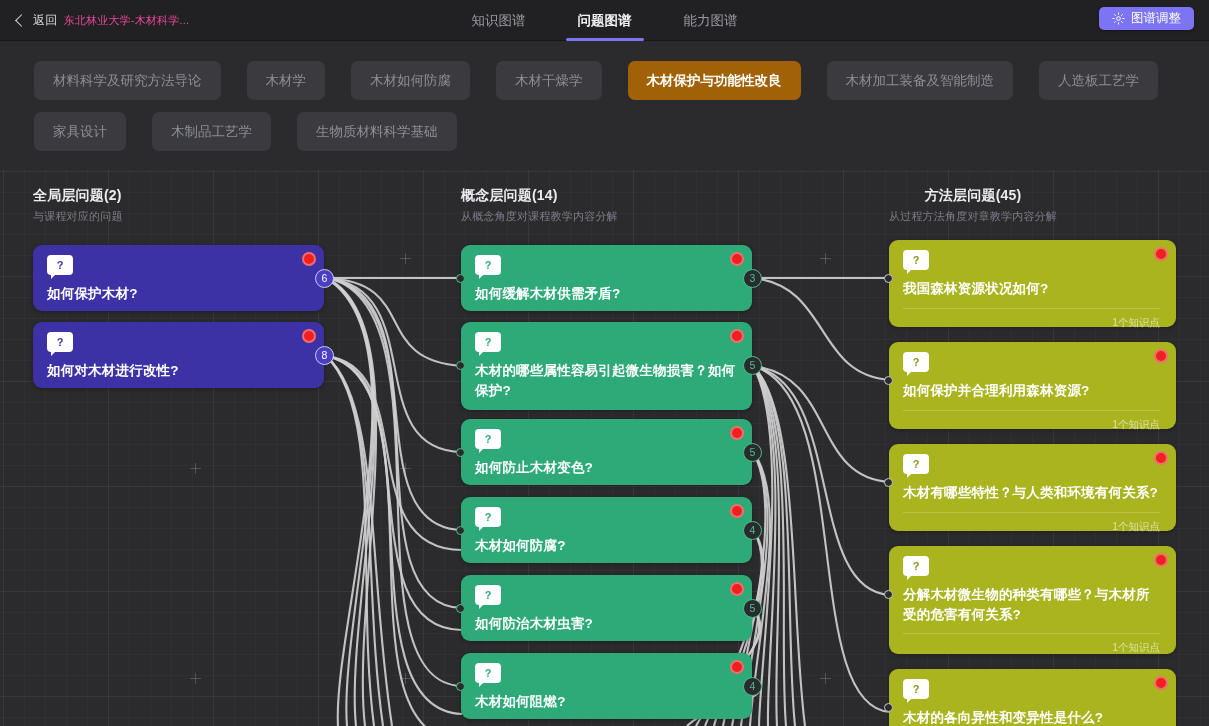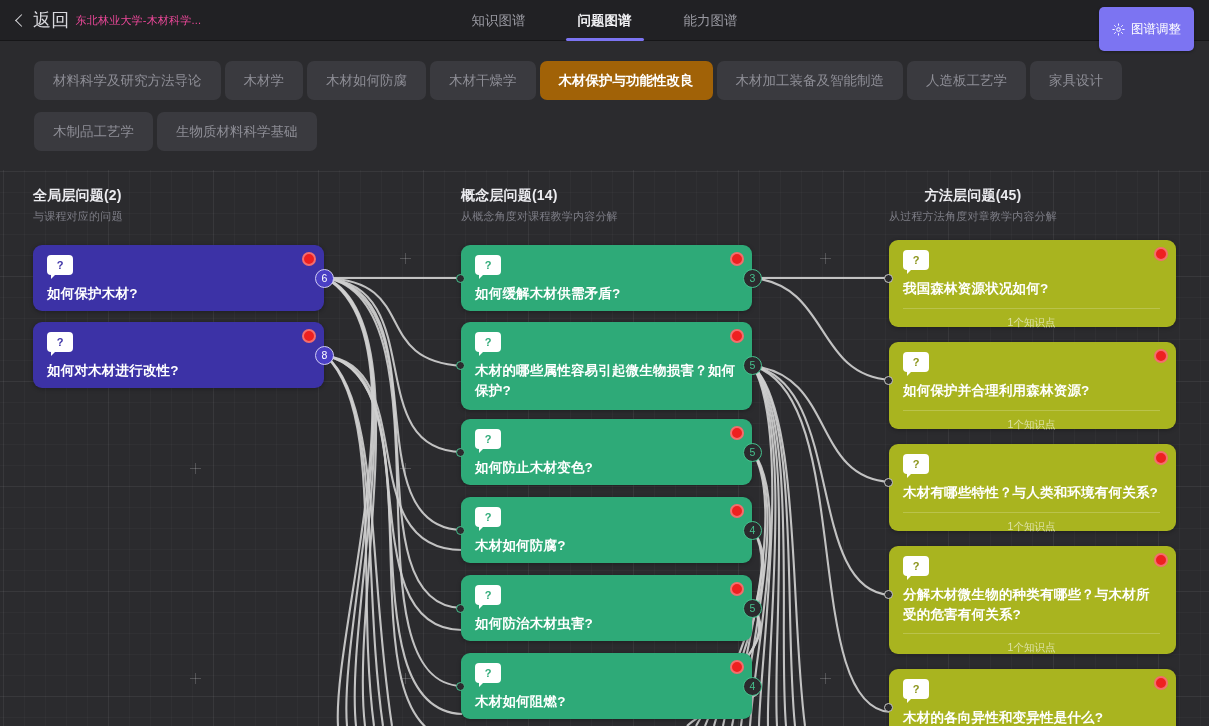--- a/index.html
+++ b/index.html
@@ -25,21 +25,21 @@
     padding-left: 17px; height: 41px;
     cursor: pointer;
   }
   .chev {
     width: 9px; height: 9px;
     border-left: 1.6px solid #d8d8dc;
     border-bottom: 1.6px solid #d8d8dc;
     transform: rotate(45deg);
     margin-top: 0px;
   }
-  .back-txt { color: #d9d9de; font-size: 18px; letter-spacing: .3px; }
+  .back-txt { color: #d9d9de; font-size: 12px; letter-spacing: .3px; }
   .doc-title {
     color: #ec4899; font-size: 11px; margin-left: 6px;
     letter-spacing: .2px; white-space: nowrap;
   }
 
   .tabs {
     position: absolute; left: 50%; transform: translateX(-50%);
     top: 0; height: 41px; display: flex; align-items: flex-end; gap: 0;
   }
   .tab {
@@ -49,33 +49,33 @@
     color: #9a9aa2; font-size: 13.5px; cursor: pointer; white-space: nowrap;
   }
   .tab.active { color: #f2f2f5; font-weight: bold; }
   .tab.active::after {
     content: ""; position: absolute; left: 14px; right: 14px; bottom: 0;
     height: 3px; background: #7c74f2; border-radius: 2px;
   }
 
   .adjust-btn {
     position: absolute; right: 15px; top: 7px;
-    height: 44px; padding: 0 13px;
+    height: 23px; padding: 0 13px;
     display: flex; align-items: center; gap: 6px;
     background: #7c74f2; border-radius: 5px;
     color: #fff; font-size: 12.5px; cursor: pointer;
     box-shadow: 0 1px 3px rgba(0,0,0,.35);
   }
   .sun-ico { width: 13px; height: 13px; display: block; flex: none; }
 
   
   .chips {
     position: absolute; top: 41px; left: 0; width: 1209px;
     padding: 20px 0 0 34px;
-    display: flex; flex-wrap: wrap; gap: 12px 4px;
+    display: flex; flex-wrap: wrap; gap: 12px 26px;
     width: 1180px;
     z-index: 30;
     align-items: flex-end;
   }
   .chip {
     height: 39px; padding: 0 19px;
     display: flex; align-items: center;
     background: #3a3a3f; border-radius: 7px;
     color: #8e8e96; font-size: 13.5px; white-space: nowrap; cursor: pointer;
   }
@@ -128,21 +128,21 @@
     border-left: 5px solid #ffffff;
     border-bottom: 5px solid transparent;
   }
   .node .ntitle {
     margin-top: 9px; color: #ffffff; font-size: 13.5px; font-weight: bold;
     line-height: 1.45; letter-spacing: .2px;
   }
   .node .nfoot {
     margin-top: 9px; padding-top: 7px;
     border-top: 1px solid rgba(255,255,255,.2);
-    text-align: center; font-size: 10.5px; color: rgba(255,255,255,.6);
+    text-align: right; font-size: 10.5px; color: rgba(255,255,255,.6);
   }
   
   .dot {
     position: absolute; top: 7px; right: 8px;
     width: 10px; height: 10px; border-radius: 50%;
     background: #ee2020; border: 2px solid rgba(255,255,255,.35);
     box-sizing: content-box;
   }
   
   .badge {

